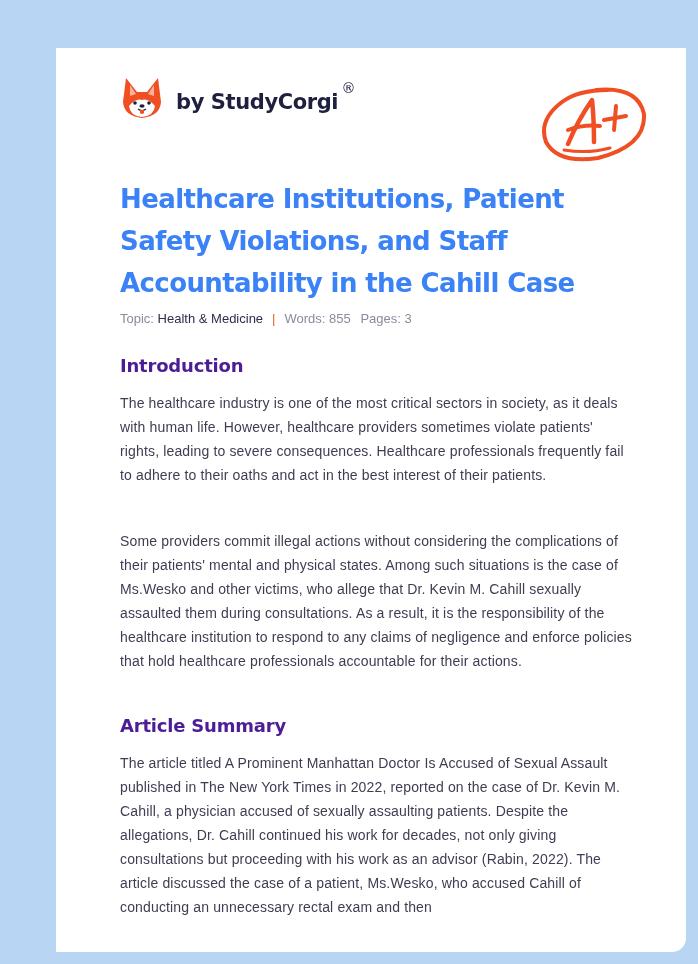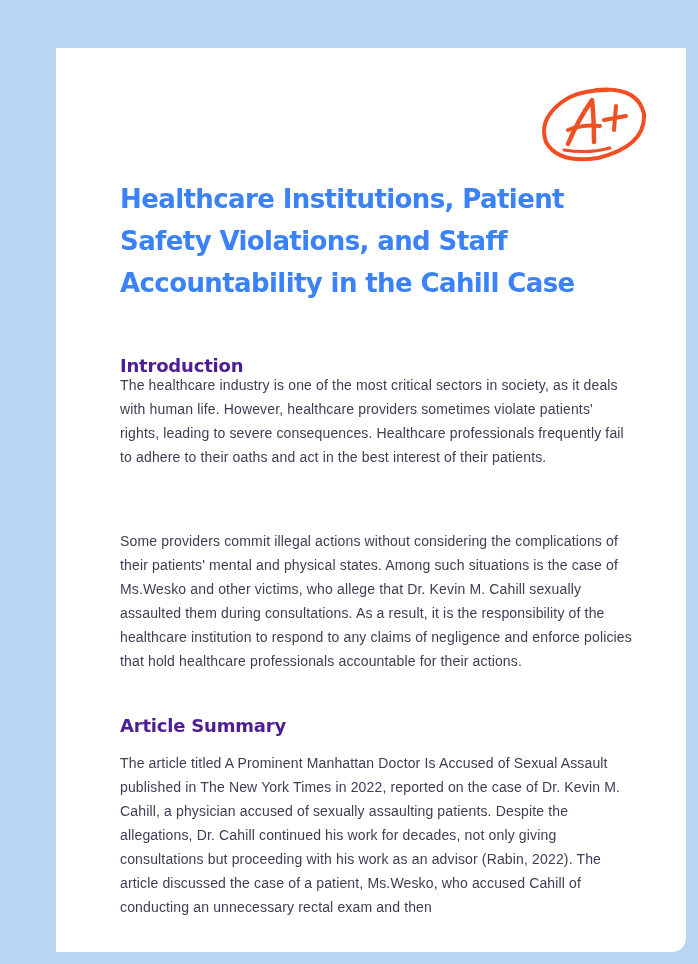--- a/index.html
+++ b/index.html
@@ -50,33 +50,56 @@
       font-size: 14px; line-height: 24px; color: #3d3e52;
       letter-spacing: 0.15px;
     }
   </style>
 </head>
 <body>
 
 <div class="card">
 
   <div class="header">
+    <div class="logo">
+      <svg class="logo-mark" viewBox="0 0 40 44">
+        <path d="M4 2 L15 16 L25 16 L36 2 L39 26 Q38 40 20 42 Q2 40 1 26 Z" fill="#f04e23"></path>
+        <path d="M8 9 L14 18 L8 20 Z" fill="#ffb199"></path>
+        <path d="M32 9 L26 18 L32 20 Z" fill="#ffb199"></path>
+        <path d="M7 30 Q14 22 20 24 Q26 22 33 30 Q32 40 20 41 Q8 40 7 30 Z" fill="#ffffff"></path>
+        <circle cx="13" cy="27" r="1.8" fill="#1f1f3f"></circle>
+        <circle cx="27" cy="27" r="1.8" fill="#1f1f3f"></circle>
+        <ellipse cx="20" cy="30" rx="2.6" ry="1.8" fill="#1f1f3f"></ellipse>
+        <path d="M16 33 Q20 36 24 33" stroke="#1f1f3f" stroke-width="1.2" fill="none"></path>
+        <path d="M18 34 L22 34 L22 37 Q20 39 18 37 Z" fill="#f04e23"></path>
+      </svg>
+      <span class="brand">
+        <span>by StudyCorgi</span><span class="reg">®</span>
+      </span>
+    </div>
     <svg class="grade" viewBox="0 0 110 80">
       <path d="M58 6 Q100 2 106 30 Q108 62 60 74 Q20 80 8 58 Q0 36 24 18 Q40 6 70 6" fill="none" stroke="#f04e23" stroke-width="4" stroke-linecap="round"></path>
       <path d="M30 60 Q40 36 54 16 Q56 34 56 58" fill="none" stroke="#f04e23" stroke-width="4.5" stroke-linecap="round" stroke-linejoin="round"></path>
       <path d="M30 46 Q46 40 62 42" fill="none" stroke="#f04e23" stroke-width="4" stroke-linecap="round"></path>
       <path d="M66 36 L88 32" fill="none" stroke="#f04e23" stroke-width="4" stroke-linecap="round"></path>
       <path d="M78 22 L76 46" fill="none" stroke="#f04e23" stroke-width="4" stroke-linecap="round"></path>
       <path d="M26 66 Q50 70 72 64" fill="none" stroke="#f04e23" stroke-width="3" stroke-linecap="round"></path>
     </svg>
   </div>
 
   <h1 class="title">Healthcare Institutions, Patient Safety Violations, and Staff Accountability in the Cahill Case</h1>
 
+  <div class="meta">
+    <span>Topic:</span>
+    <span class="topic-value">Health &amp; Medicine</span><span class="sep">|</span><span>Words:</span>
+    <span>855</span>
+    <span class="gap">Pages:</span>
+    <span>3</span>
+  </div>
 
   <h2 style="top:307px;">Introduction</h2>
-  <p class="body" style="top:325px;">The healthcare industry is one of the most critical sectors in society, as it deals with human life. However, healthcare providers sometimes violate patients' rights, leading to severe consequences. Healthcare professionals frequently fail to adhere to their oaths and act in the best interest of their patients.</p>
+  <p class="body" style="top:343px;">The healthcare industry is one of the most critical sectors in society, as it deals with human life. However, healthcare providers sometimes violate patients' rights, leading to severe consequences. Healthcare professionals frequently fail to adhere to their oaths and act in the best interest of their patients.</p>
   <p class="body" style="top:481px;">Some providers commit illegal actions without considering the complications of their patients' mental and physical states. Among such situations is the case of Ms.Wesko and other victims, who allege that Dr. Kevin M. Cahill sexually assaulted them during consultations. As a result, it is the responsibility of the healthcare institution to respond to any claims of negligence and enforce policies that hold healthcare professionals accountable for their actions.</p>
 
   <h2 style="top:667px;">Article Summary</h2>
   <p class="body" style="top:703px;">The article titled A Prominent Manhattan Doctor Is Accused of Sexual Assault published in The New York Times in 2022, reported on the case of Dr. Kevin M. Cahill, a physician accused of sexually assaulting patients. Despite the allegations, Dr. Cahill continued his work for decades, not only giving consultations but proceeding with his work as an advisor (Rabin, 2022). The article discussed the case of a patient, Ms.Wesko, who accused Cahill of conducting an unnecessary rectal exam and then</p>
 
 </div>
 
 </body></html>

